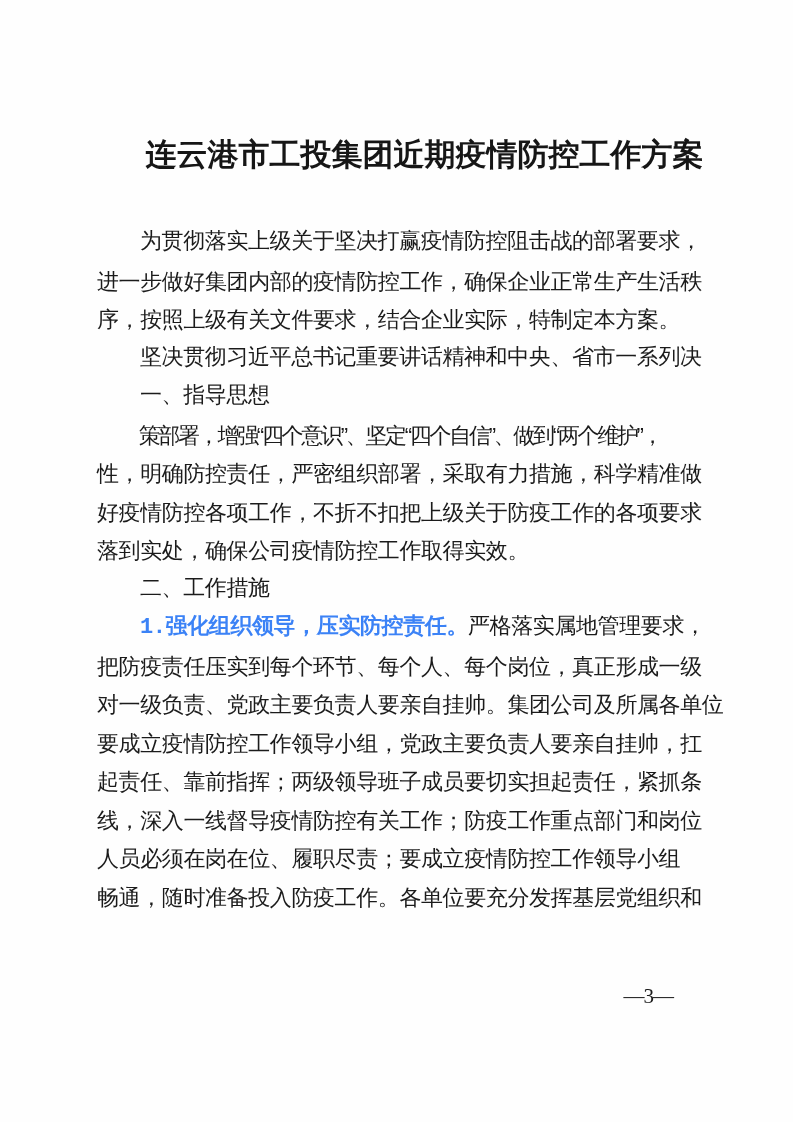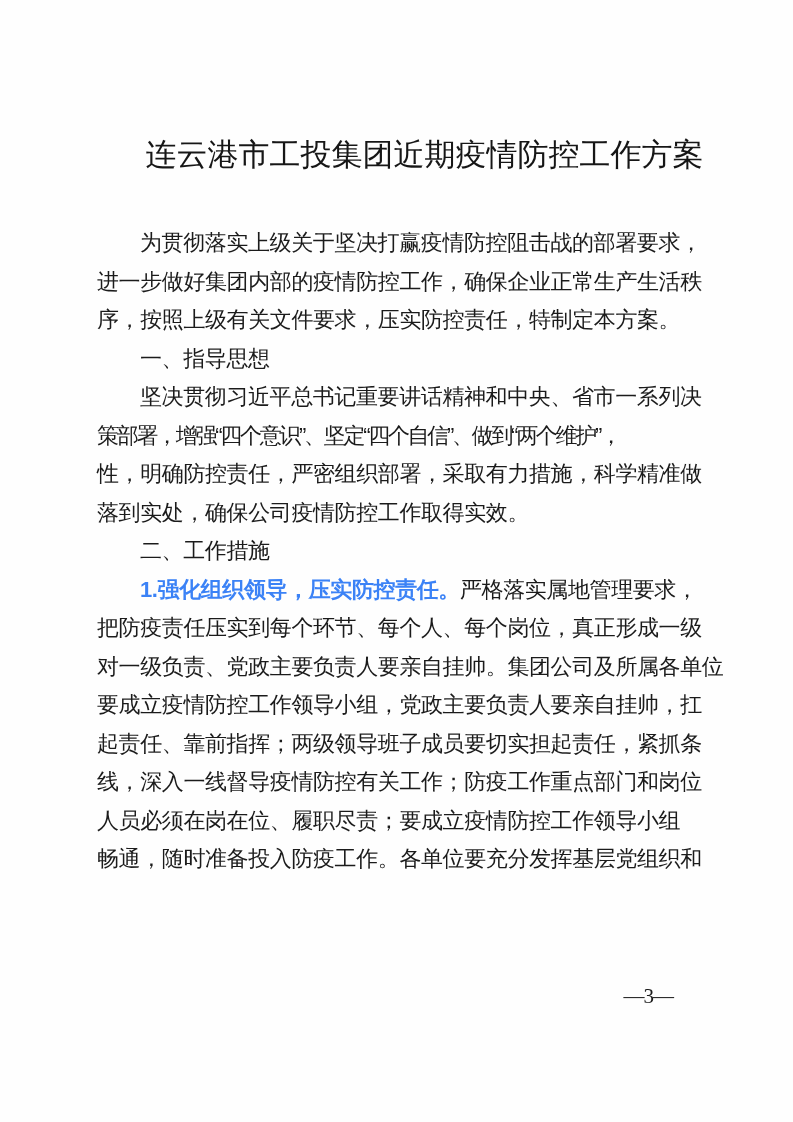--- a/index.html
+++ b/index.html
@@ -17,21 +17,21 @@
     color: #1b1b1b;
   }
   .doc-title {
     position: absolute;
     top: 132px;
     left: 97px;
     width: 605px;
     text-align: center;
     transform: translateX(25px);
     font-size: 31px;
-    font-weight: normal;
+    font-weight: bold;
     line-height: 45px;
     letter-spacing: 0px;
     white-space: nowrap;
     color: #161616;
   }
   .content {
     position: absolute;
     top: 224px;
     left: 97px;
     width: 606px;
@@ -39,23 +39,25 @@
     line-height: 38.5px;
     letter-spacing: -0.4px;
     color: #1b1b1b;
   }
   .line {
     height: 38.5px;
     white-space: nowrap;
   }
   .line.indent {
     text-indent: 43px;
+    font-family: Liberation Mono, monospace;
   }
   .line.tight {
     letter-spacing: -2.3px;
+    text-align: center;
   }
   .line b {
     font-weight: bold;
     color: #3b82f6;
   }
   .page-number {
     position: absolute;
     top: 984px;
     right: 120px;
     font-family: "Liberation Serif", "DejaVu Serif", serif;
@@ -67,25 +69,26 @@
 </head>
 <body>
 
 <div class="page">
 
   <div class="doc-title">连云港市工投集团近期疫情防控工作方案</div>
 
   <div class="content">
     <div class="line indent">为贯彻落实上级关于坚决打赢疫情防控阻击战的部署要求，</div>
     <div class="line">进一步做好集团内部的疫情防控工作，确保企业正常生产生活秩</div>
-    <div class="line">序，按照上级有关文件要求，压实防控责任，特制定本方案。</div>
+    <div class="line">序，按照上级有关文件要求，结合企业实际，特制定本方案。</div>
+    <div class="line indent">坚决贯彻习近平总书记重要讲话精神和中央、省市一系列决</div>
     <div class="line indent">一、指导思想</div>
-    <div class="line indent">坚决贯彻习近平总书记重要讲话精神和中央、省市一系列决</div>
     <div class="line tight">策部署，增强“四个意识”、坚定“四个自信”、做到“两个维护”，</div>
     <div class="line">性，明确防控责任，严密组织部署，采取有力措施，科学精准做</div>
+    <div class="line">好疫情防控各项工作，不折不扣把上级关于防疫工作的各项要求</div>
     <div class="line">落到实处，确保公司疫情防控工作取得实效。</div>
     <div class="line indent">二、工作措施</div>
     <div class="line indent"><b>1.强化组织领导，压实防控责任。</b><span>严格落实属地管理要求，</span></div>
     <div class="line">把防疫责任压实到每个环节、每个人、每个岗位，真正形成一级</div>
     <div class="line">对一级负责、党政主要负责人要亲自挂帅。集团公司及所属各单位</div>
     <div class="line">要成立疫情防控工作领导小组，党政主要负责人要亲自挂帅，扛</div>
     <div class="line">起责任、靠前指挥；两级领导班子成员要切实担起责任，紧抓条</div>
     <div class="line">线，深入一线督导疫情防控有关工作；防疫工作重点部门和岗位</div>
     <div class="line">人员必须在岗在位、履职尽责；要成立疫情防控工作领导小组</div>
     <div class="line">畅通，随时准备投入防疫工作。各单位要充分发挥基层党组织和</div>

